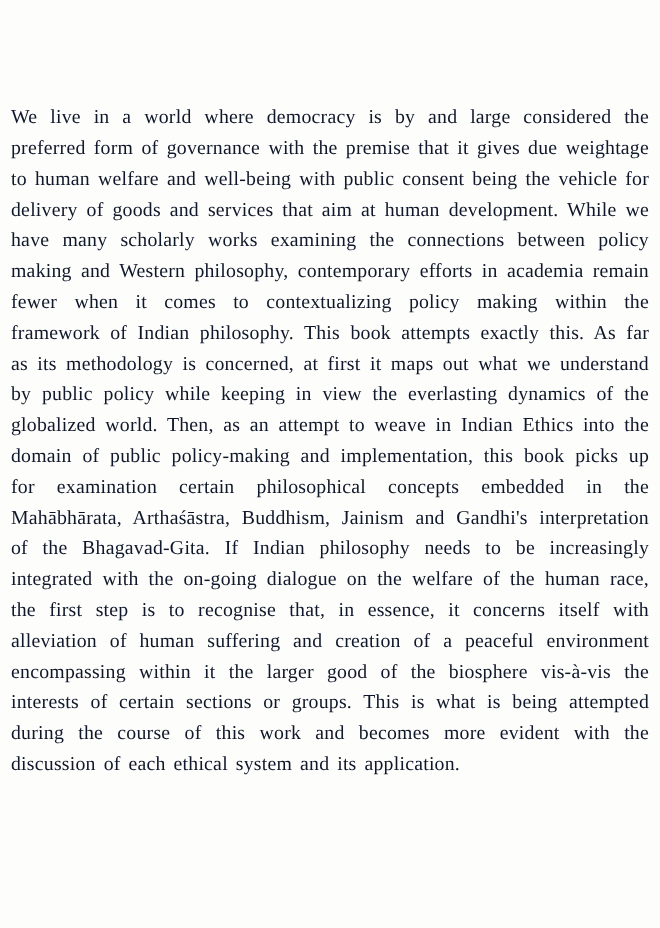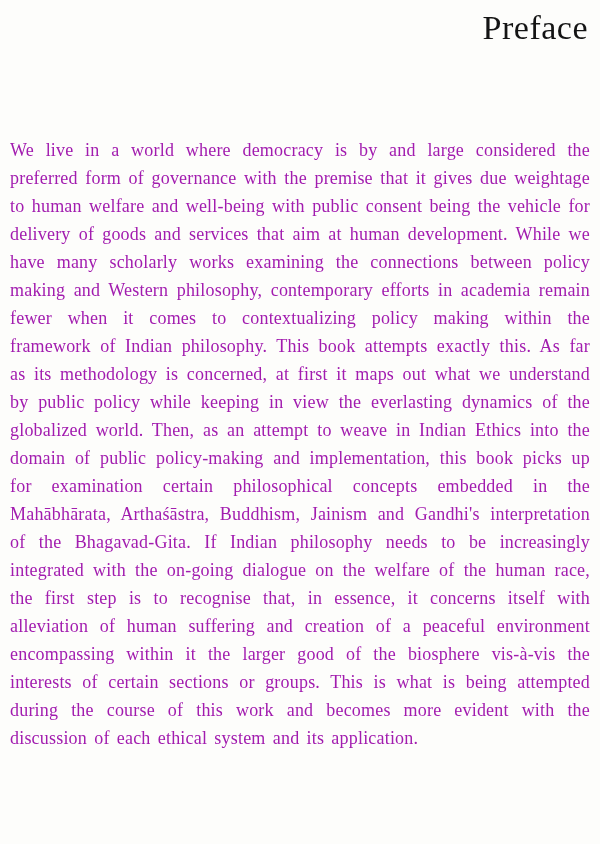--- a/index.html
+++ b/index.html
@@ -29,22 +29,21 @@
       letter-spacing: 0.5px;
       color: #141414;
     }
     .body-text {
       margin: 86px 0 0 0;
       font-size: 18px;
       line-height: 28px;
       text-align: justify;
       word-spacing: 2.5px;
       letter-spacing: 0.2px;
-      color: #a21caf;
+      color: #0f172a;
     }
   </style>
 </head>
 <body>
 
 <div class="page">
-  <h1 class="title">Preface</h1>
   <p class="body-text">We live in a world where democracy is by and large considered the preferred form of governance with the premise that it gives due weightage to human welfare and well-being with public consent being the vehicle for delivery of goods and services that aim at human development. While we have many scholarly works examining the connections between policy making and Western philosophy, contemporary efforts in academia remain fewer when it comes to contextualizing policy making within the framework of Indian philosophy. This book attempts exactly this. As far as its methodology is concerned, at first it maps out what we understand by public policy while keeping in view the everlasting dynamics of the globalized world. Then, as an attempt to weave in Indian Ethics into the domain of public policy-making and implementation, this book picks up for examination certain philosophical concepts embedded in the Mahābhārata, Arthaśāstra, Buddhism, Jainism and Gandhi's interpretation of the Bhagavad-Gita. If Indian philosophy needs to be increasingly integrated with the on-going dialogue on the welfare of the human race, the first step is to recognise that, in essence, it concerns itself with alleviation of human suffering and creation of a peaceful environment encompassing within it the larger good of the biosphere vis-à-vis the interests of certain sections or groups. This is what is being attempted during the course of this work and becomes more evident with the discussion of each ethical system and its application.</p>
 </div>
 
 </body></html>

